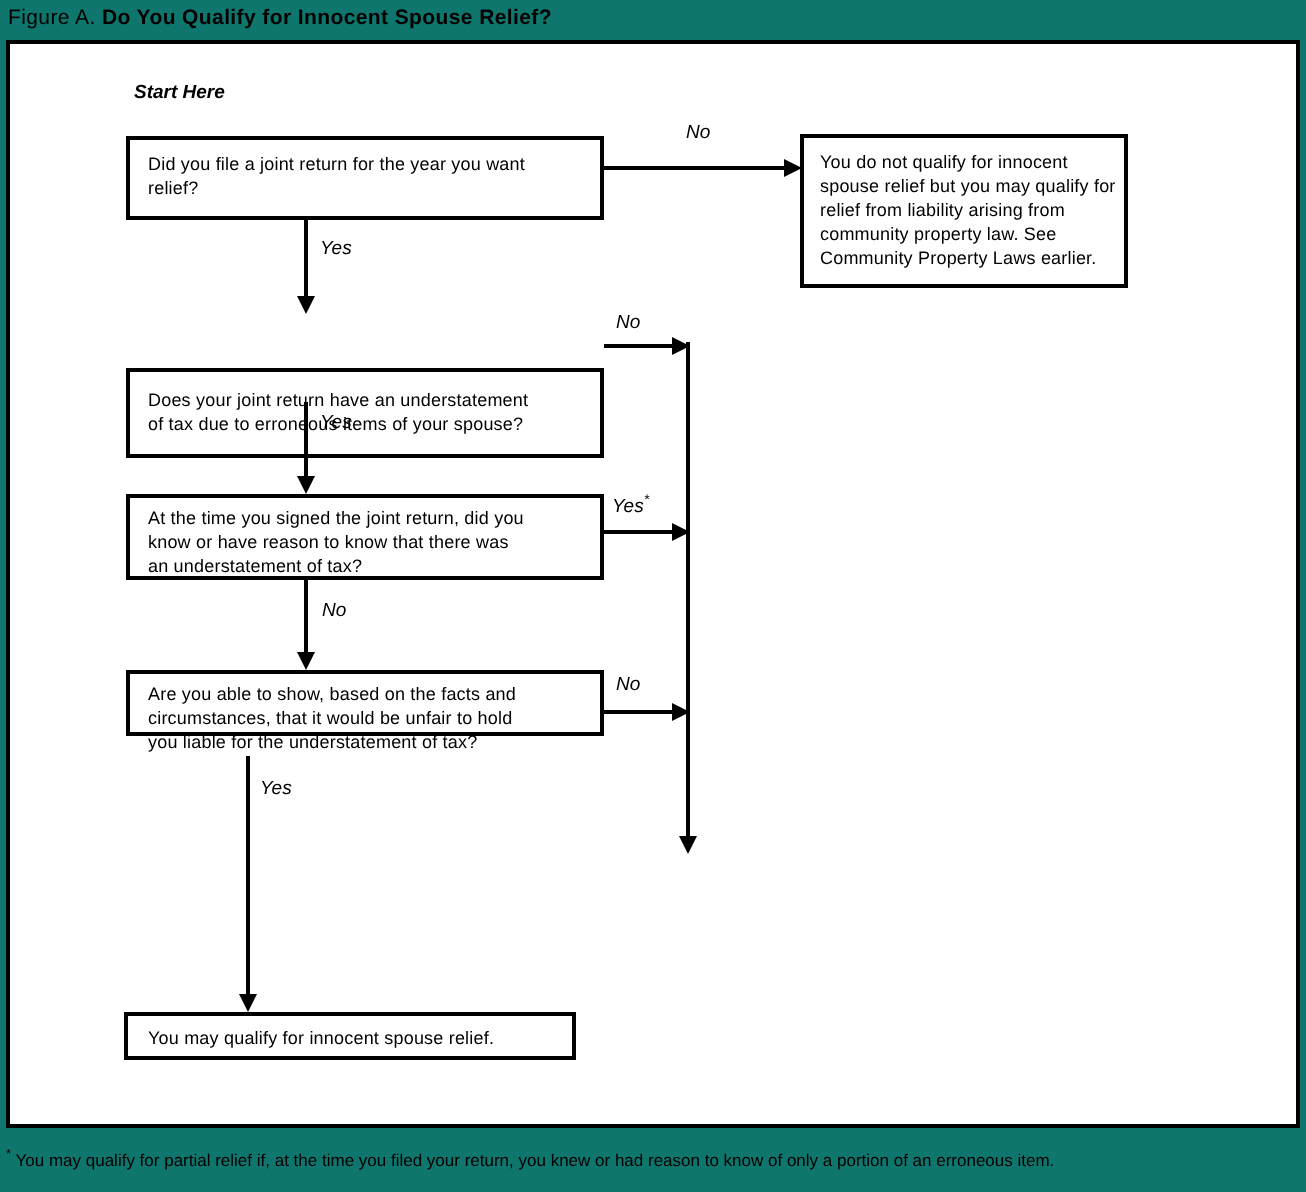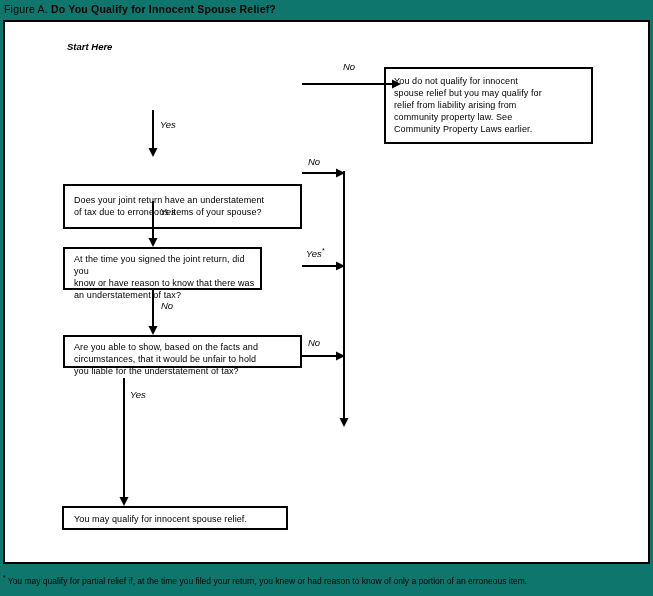--- a/index.html
+++ b/index.html
@@ -39,23 +39,23 @@
     position: absolute;
     border: 2px solid #000;
     background: #fff;
     font-size: 9px;
     line-height: 12px;
     white-space: pre-line;
     letter-spacing: 0.1px;
   }
   .q1 { left: 63px; top: 68px;  width: 239px; height: 42px; padding: 6px 4px 0 9px; }
   .q2 { left: 63px; top: 156px; width: 239px; height: 45px; padding: 8px 4px 0 9px; margin-top: 28px; }
-  .q3 { left: 63px; top: 247px; width: 199px; height: 43px; padding: 4px 4px 0 9px; }
+  .q3 { left: 63px; top: 247px; width: 239px; height: 43px; padding: 4px 4px 0 9px; }
   .q4 { left: 63px; top: 335px; width: 239px; height: 33px; padding: 4px 4px 0 9px; }
-  .out-community { left: 384px; top: 67px; width: 209px; height: 77px; padding: 6px 3px 0 8px; }
+  .out-community { left: 400px; top: 67px; width: 164px; height: 77px; padding: 6px 3px 0 8px; }
   .out-figb { left: 196px; top: 427px; width: 238px; height: 26px; padding: 1px 4px 0 12px; }
   .out-qualify { left: 62px; top: 506px; width: 226px; height: 24px; padding: 5px 4px 0 10px; }
   .italic { }
   .connectors {
     position: absolute;
     left: 0; top: 0;
     width: 653px; height: 596px;
   }
   .connectors line { stroke: #000; stroke-width: 2; }
   .connectors polygon { fill: #000; stroke: none; }
@@ -89,20 +89,22 @@
 
   <div class="fig-title">
     <span>Figure A.</span>
     <span class="bold">Do You Qualify for Innocent Spouse Relief?</span>
   </div>
 
   <div class="outer-frame"></div>
 
   <div class="start-here">Start Here</div>
 
+  <div class="node q1">Did you file a joint return for the year you want
+relief?</div>
   <div class="node q2">Does your joint return have an understatement
 of tax due to erroneous items of your spouse?</div>
   <div class="node q3">At the time you signed the joint return, did you
 know or have reason to know that there was
 an understatement of tax?</div>
   <div class="node q4">Are you able to show, based on the facts and
 circumstances, that it would be unfair to hold
 you liable for the understatement of tax?</div>
 
   <div class="node out-community"><span>You do not qualify for innocent

